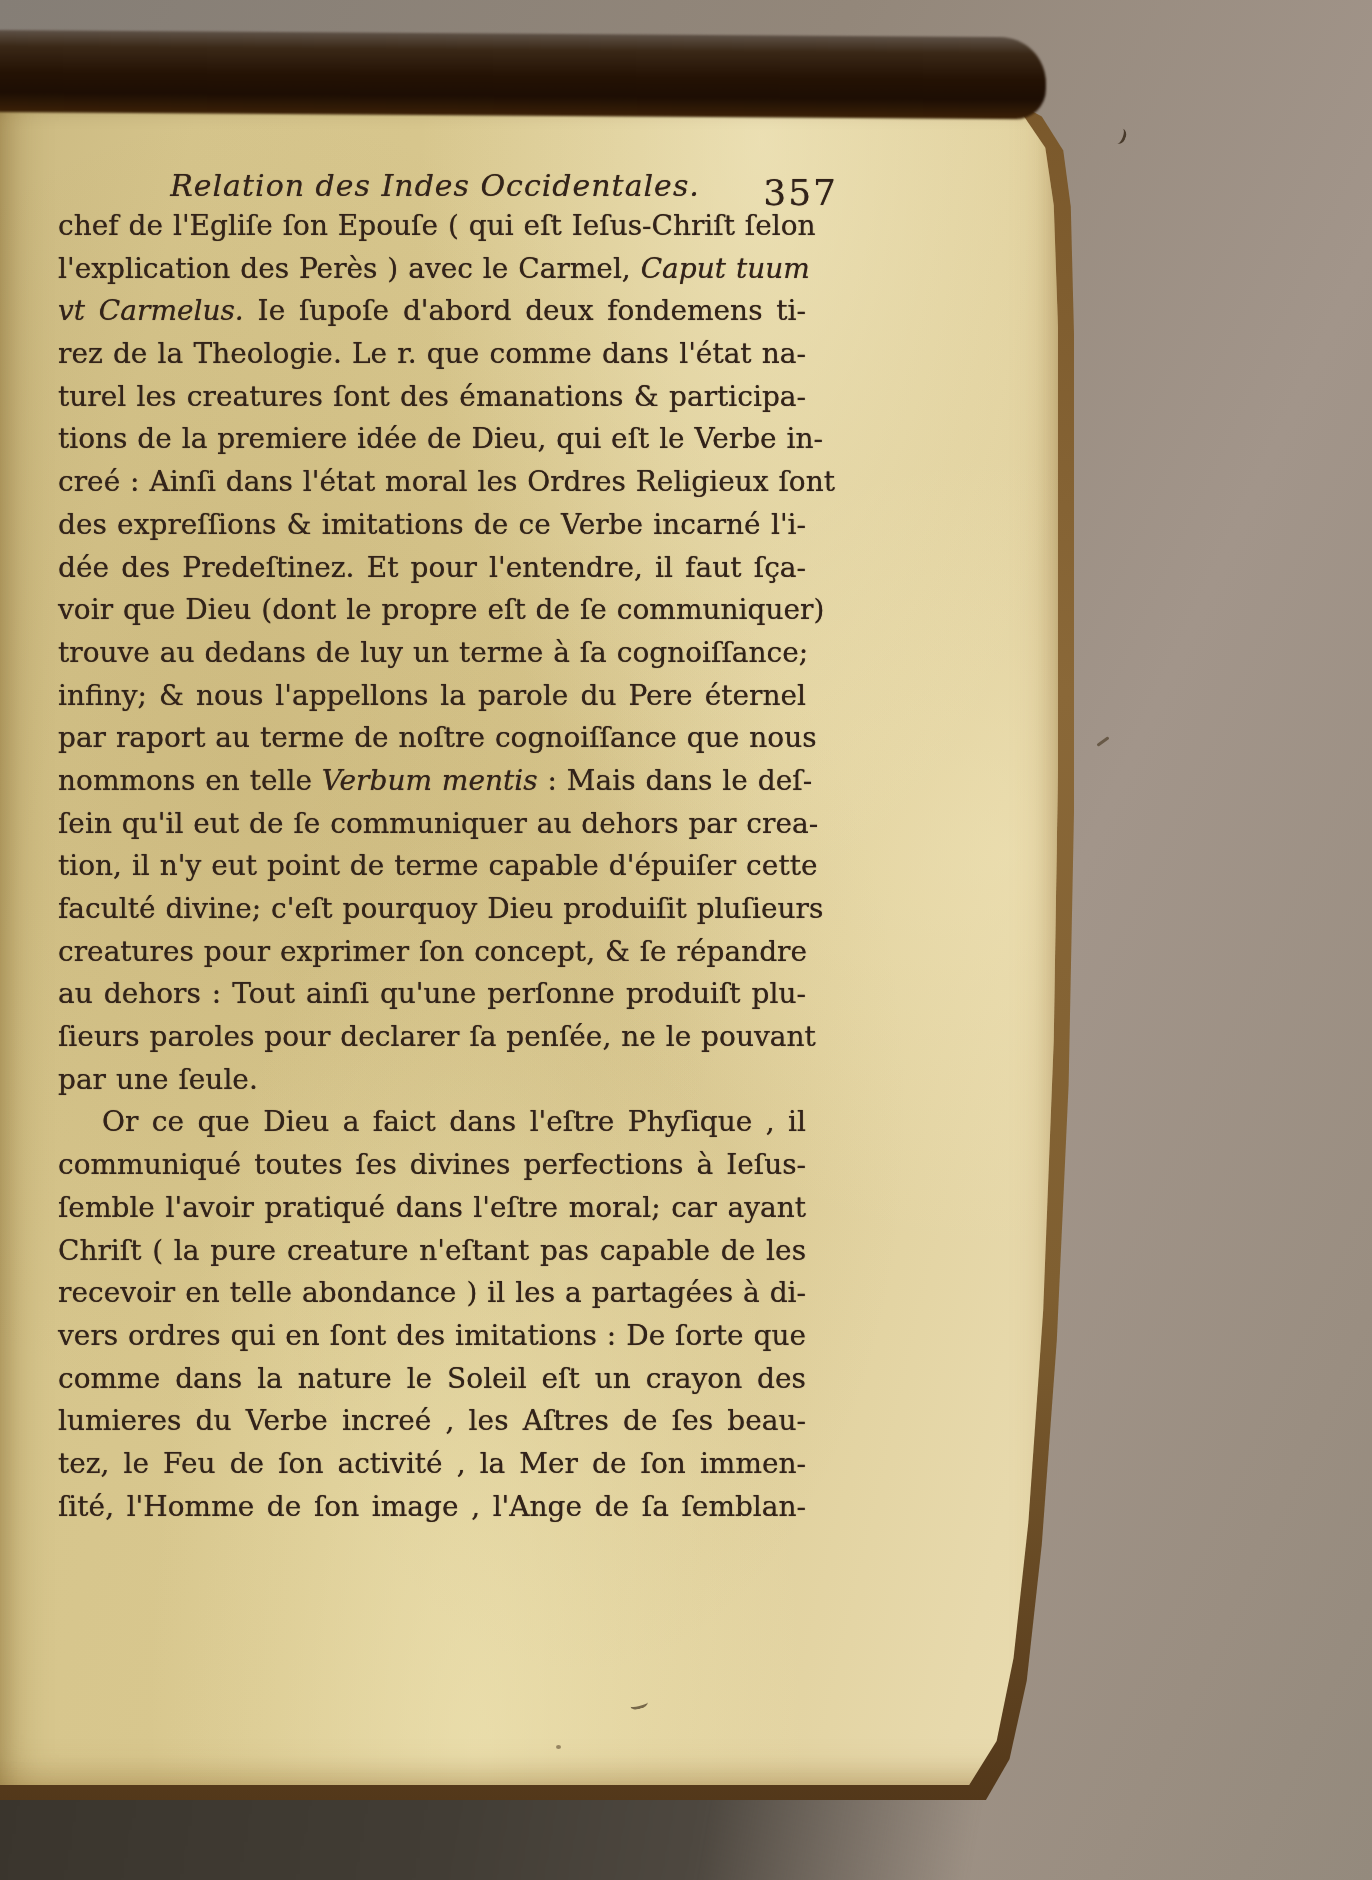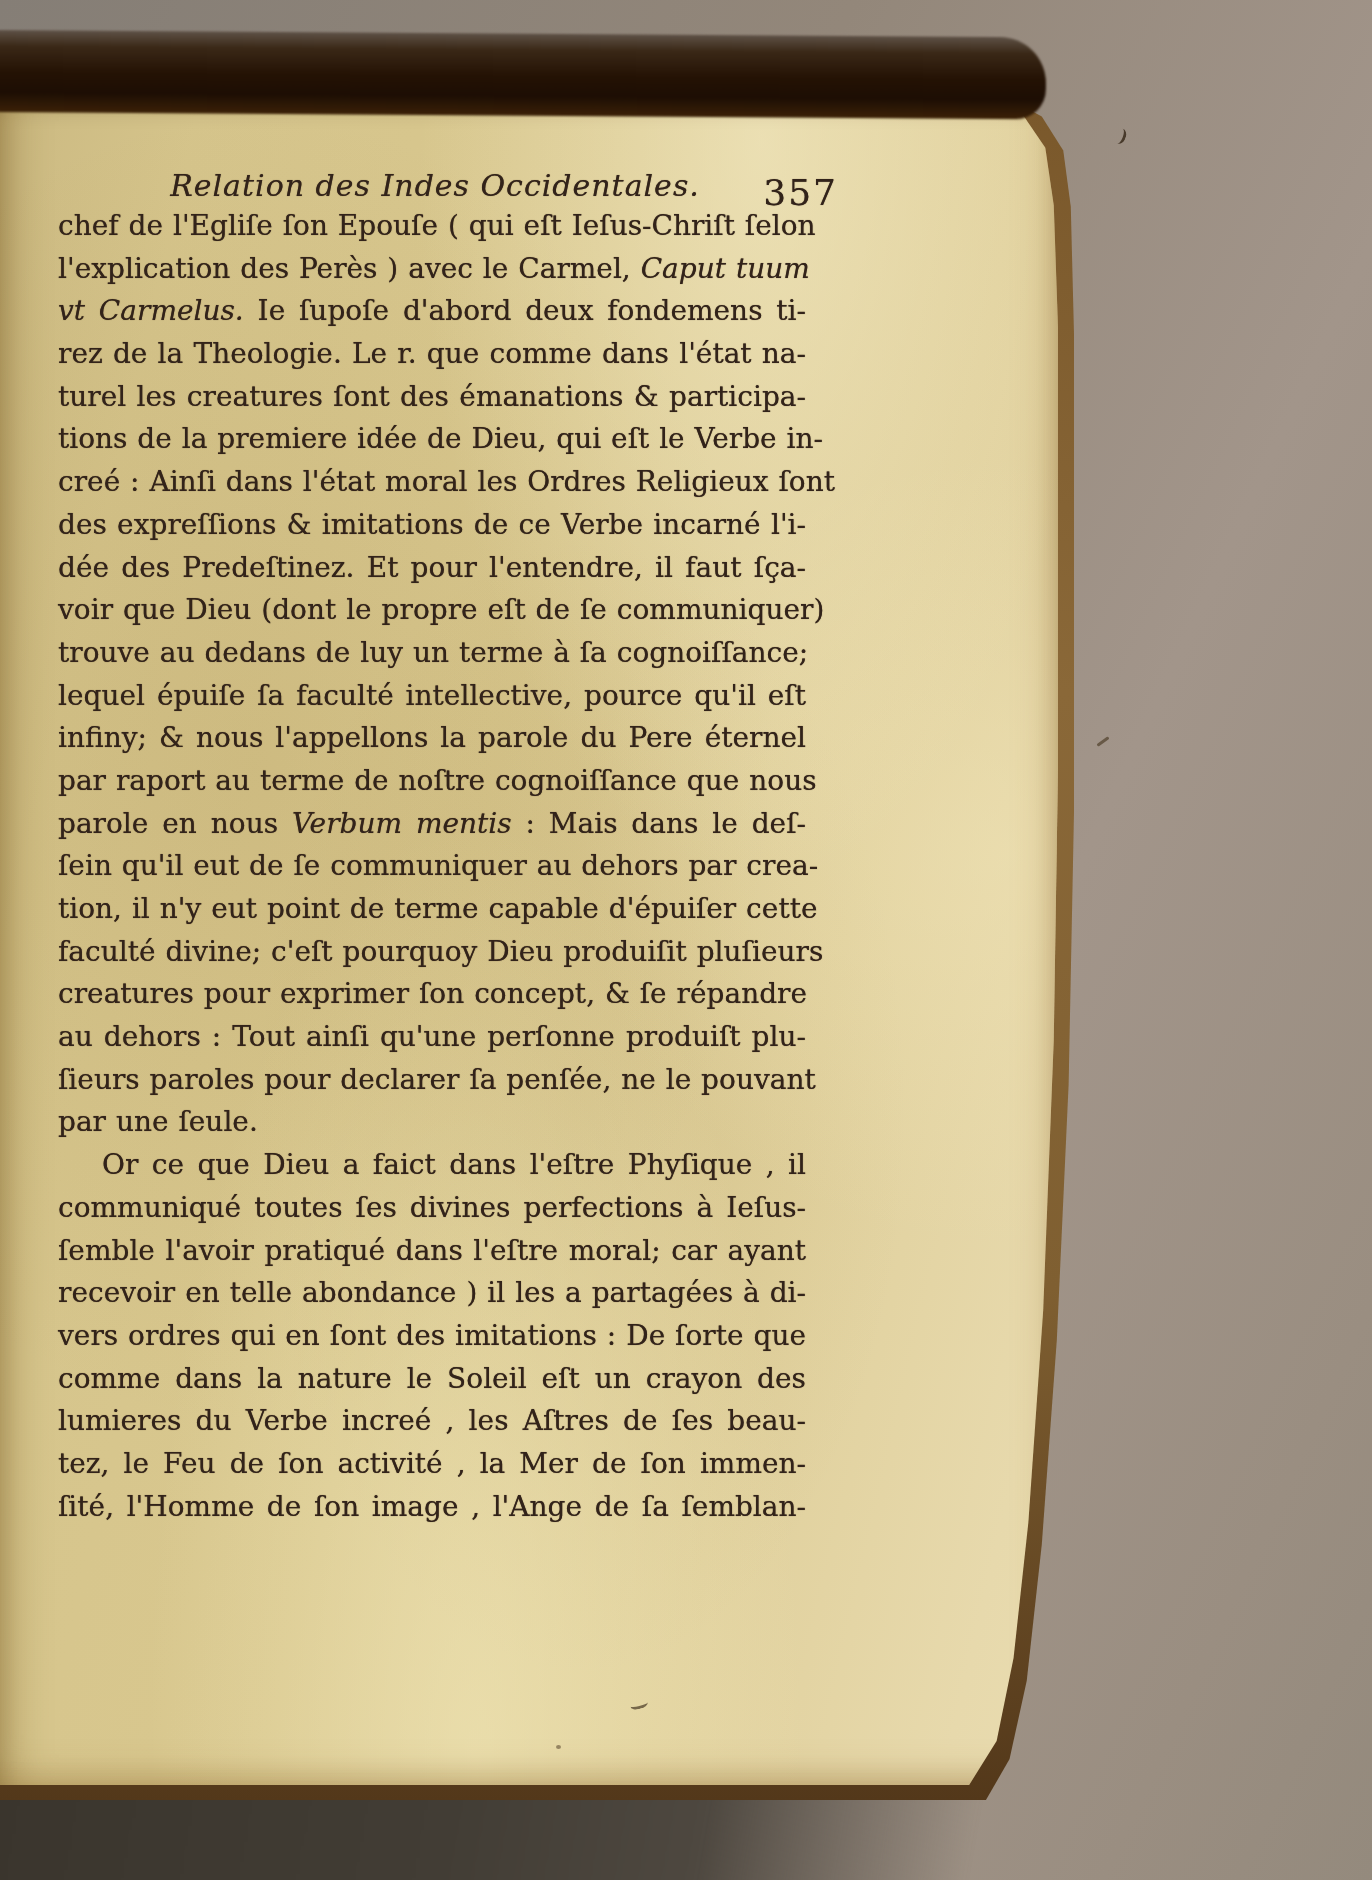--- a/index.html
+++ b/index.html
@@ -107,34 +107,34 @@
       <div class="line"><span>l'explication des Perès ) avec le Carmel, </span><i>Caput tuum</i></div>
       <div class="line"><i>vt Carmelus.</i><span> Ie ſupoſe d'abord deux fondemens ti-</span></div>
       <div class="line"><span>rez de la Theologie. Le r. que comme dans l'état na-</span></div>
       <div class="line"><span>turel les creatures ſont des émanations &amp; participa-</span></div>
       <div class="line"><span>tions de la premiere idée de Dieu, qui eſt le Verbe in-</span></div>
       <div class="line"><span>creé : Ainſi dans l'état moral les Ordres Religieux ſont</span></div>
       <div class="line"><span>des expreſſions &amp; imitations de ce Verbe incarné l'i-</span></div>
       <div class="line"><span>dée des Predeſtinez. Et pour l'entendre, il faut ſça-</span></div>
       <div class="line"><span>voir que Dieu (dont le propre eſt de ſe communiquer)</span></div>
       <div class="line"><span>trouve au dedans de luy un terme à ſa cognoiſſance;</span></div>
-      <div class="line"><span>lequel épuiſe ſa faculté intellective, pource qu'il eſt</span></div>
       <div class="line"><span>infiny; &amp; nous l'appellons la parole du Pere éternel</span></div>
       <div class="line"><span>par raport au terme de noſtre cognoiſſance que nous</span></div>
-      <div class="line"><span>parole en nous </span><i>Verbum mentis</i><span> : Mais dans le deſ-</span></div>
+      <div class="line"><span>nommons en telle </span><i>Verbum mentis</i><span> : Mais dans le deſ-</span></div>
       <div class="line"><span>ſein qu'il eut de ſe communiquer au dehors par crea-</span></div>
       <div class="line"><span>tion, il n'y eut point de terme capable d'épuiſer cette</span></div>
       <div class="line"><span>faculté divine; c'eſt pourquoy Dieu produiſit pluſieurs</span></div>
       <div class="line"><span>creatures pour exprimer ſon concept, &amp; ſe répandre</span></div>
       <div class="line"><span>au dehors : Tout ainſi qu'une perſonne produiſt plu-</span></div>
       <div class="line"><span>ſieurs paroles pour declarer ſa penſée, ne le pouvant</span></div>
       <div class="line plain"><span>par une ſeule.</span></div>
       <div class="line indent"><span>Or ce que Dieu a faict dans l'eſtre Phyſique , il</span></div>
       <div class="line"><span>communiqué toutes ſes divines perfections à Ieſus-</span></div>
       <div class="line"><span>ſemble l'avoir pratiqué dans l'eſtre moral; car ayant</span></div>
+      <div class="line"><span>Chriſt ( la pure creature n'eſtant pas capable de les</span></div>
       <div class="line"><span>recevoir en telle abondance ) il les a partagées à di-</span></div>
       <div class="line"><span>vers ordres qui en ſont des imitations : De ſorte que</span></div>
       <div class="line"><span>comme dans la nature le Soleil eſt un crayon des</span></div>
       <div class="line"><span>lumieres du Verbe increé , les Aſtres de ſes beau-</span></div>
       <div class="line"><span>tez, le Feu de ſon activité , la Mer de ſon immen-</span></div>
       <div class="line"><span>ſité, l'Homme de ſon image , l'Ange de ſa ſemblan-</span></div>
     </div>
 
   <div class="speck speck-a"></div>
   <div class="speck speck-b"></div>

